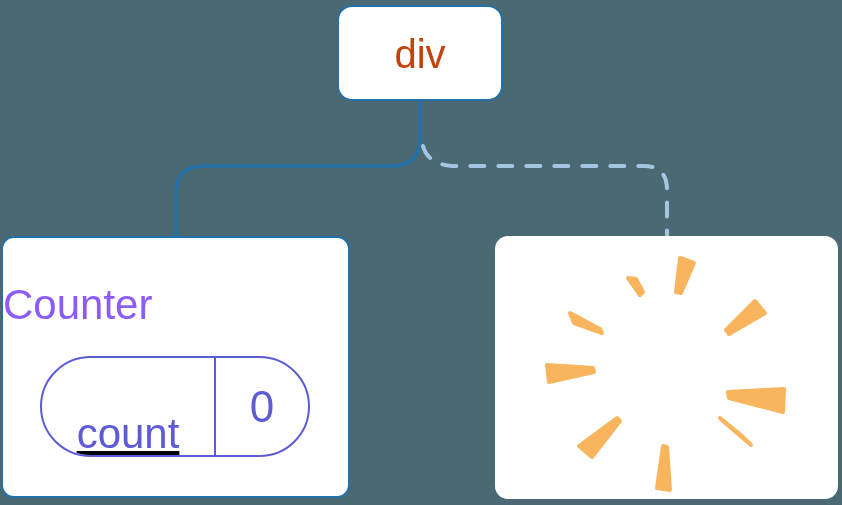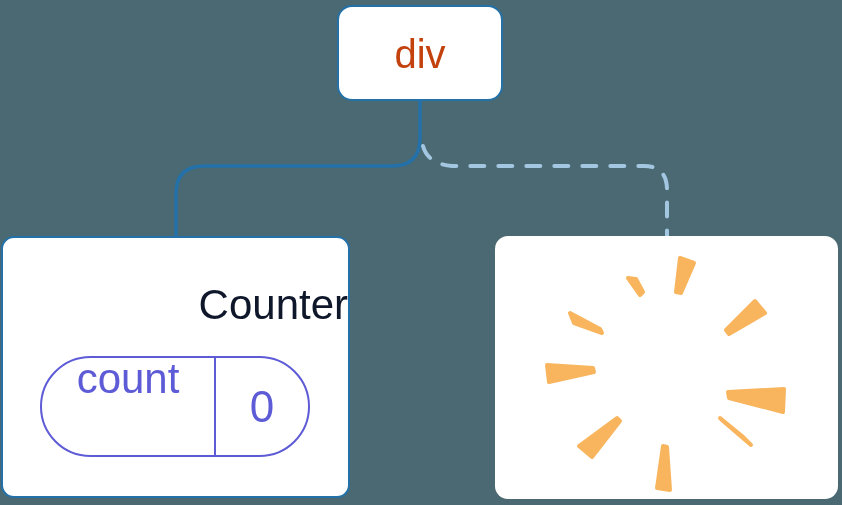--- a/index.html
+++ b/index.html
@@ -19,29 +19,29 @@
     display:flex; align-items:center; justify-content:center;
   }
   .root-label { font-size:40px; font-weight:500; color:#c2410c; line-height:1; padding-top:2px; }
 
   .counter-card {
     left:1px; top:236px; width:349px; height:262px;
     border:2.5px solid #2471A9; border-radius:13px;
   }
   .counter-title {
     position:absolute; left:0; right:0; top:46px;
-    text-align:right; font-size:42px; font-weight:500; color:#0f172a; line-height:1;
+    text-align:left; font-size:42px; font-weight:500; color:#8b5cf6; line-height:1;
   }
   .state-pill {
     position:absolute; left:37px; top:118px; width:270px; height:101px;
     border:2.5px solid #5E5BD6; border-radius:51px;
     display:flex; align-items:stretch; overflow:hidden; background:#FFFFFF;
   }
   .pill-key-cell {
-    flex:0 0 172px; display:flex; align-items:flex-start; justify-content:center;
+    flex:0 0 172px; display:flex; align-items:flex-end; justify-content:center;text-decoration:underline;
   }
   .pill-value-cell {
     flex:1 1 auto; display:flex; align-items:center; justify-content:center;
     border-left:2.5px solid #5E5BD6;
   }
   .pill-key-cell span { font-size:42px; color:#5E5BD6; line-height:1; }
   .pill-value-cell span { font-size:44px; color:#5E5BD6; line-height:1; }
 
   .removed-card {
     left:495px; top:236px; width:343px; height:263px;

